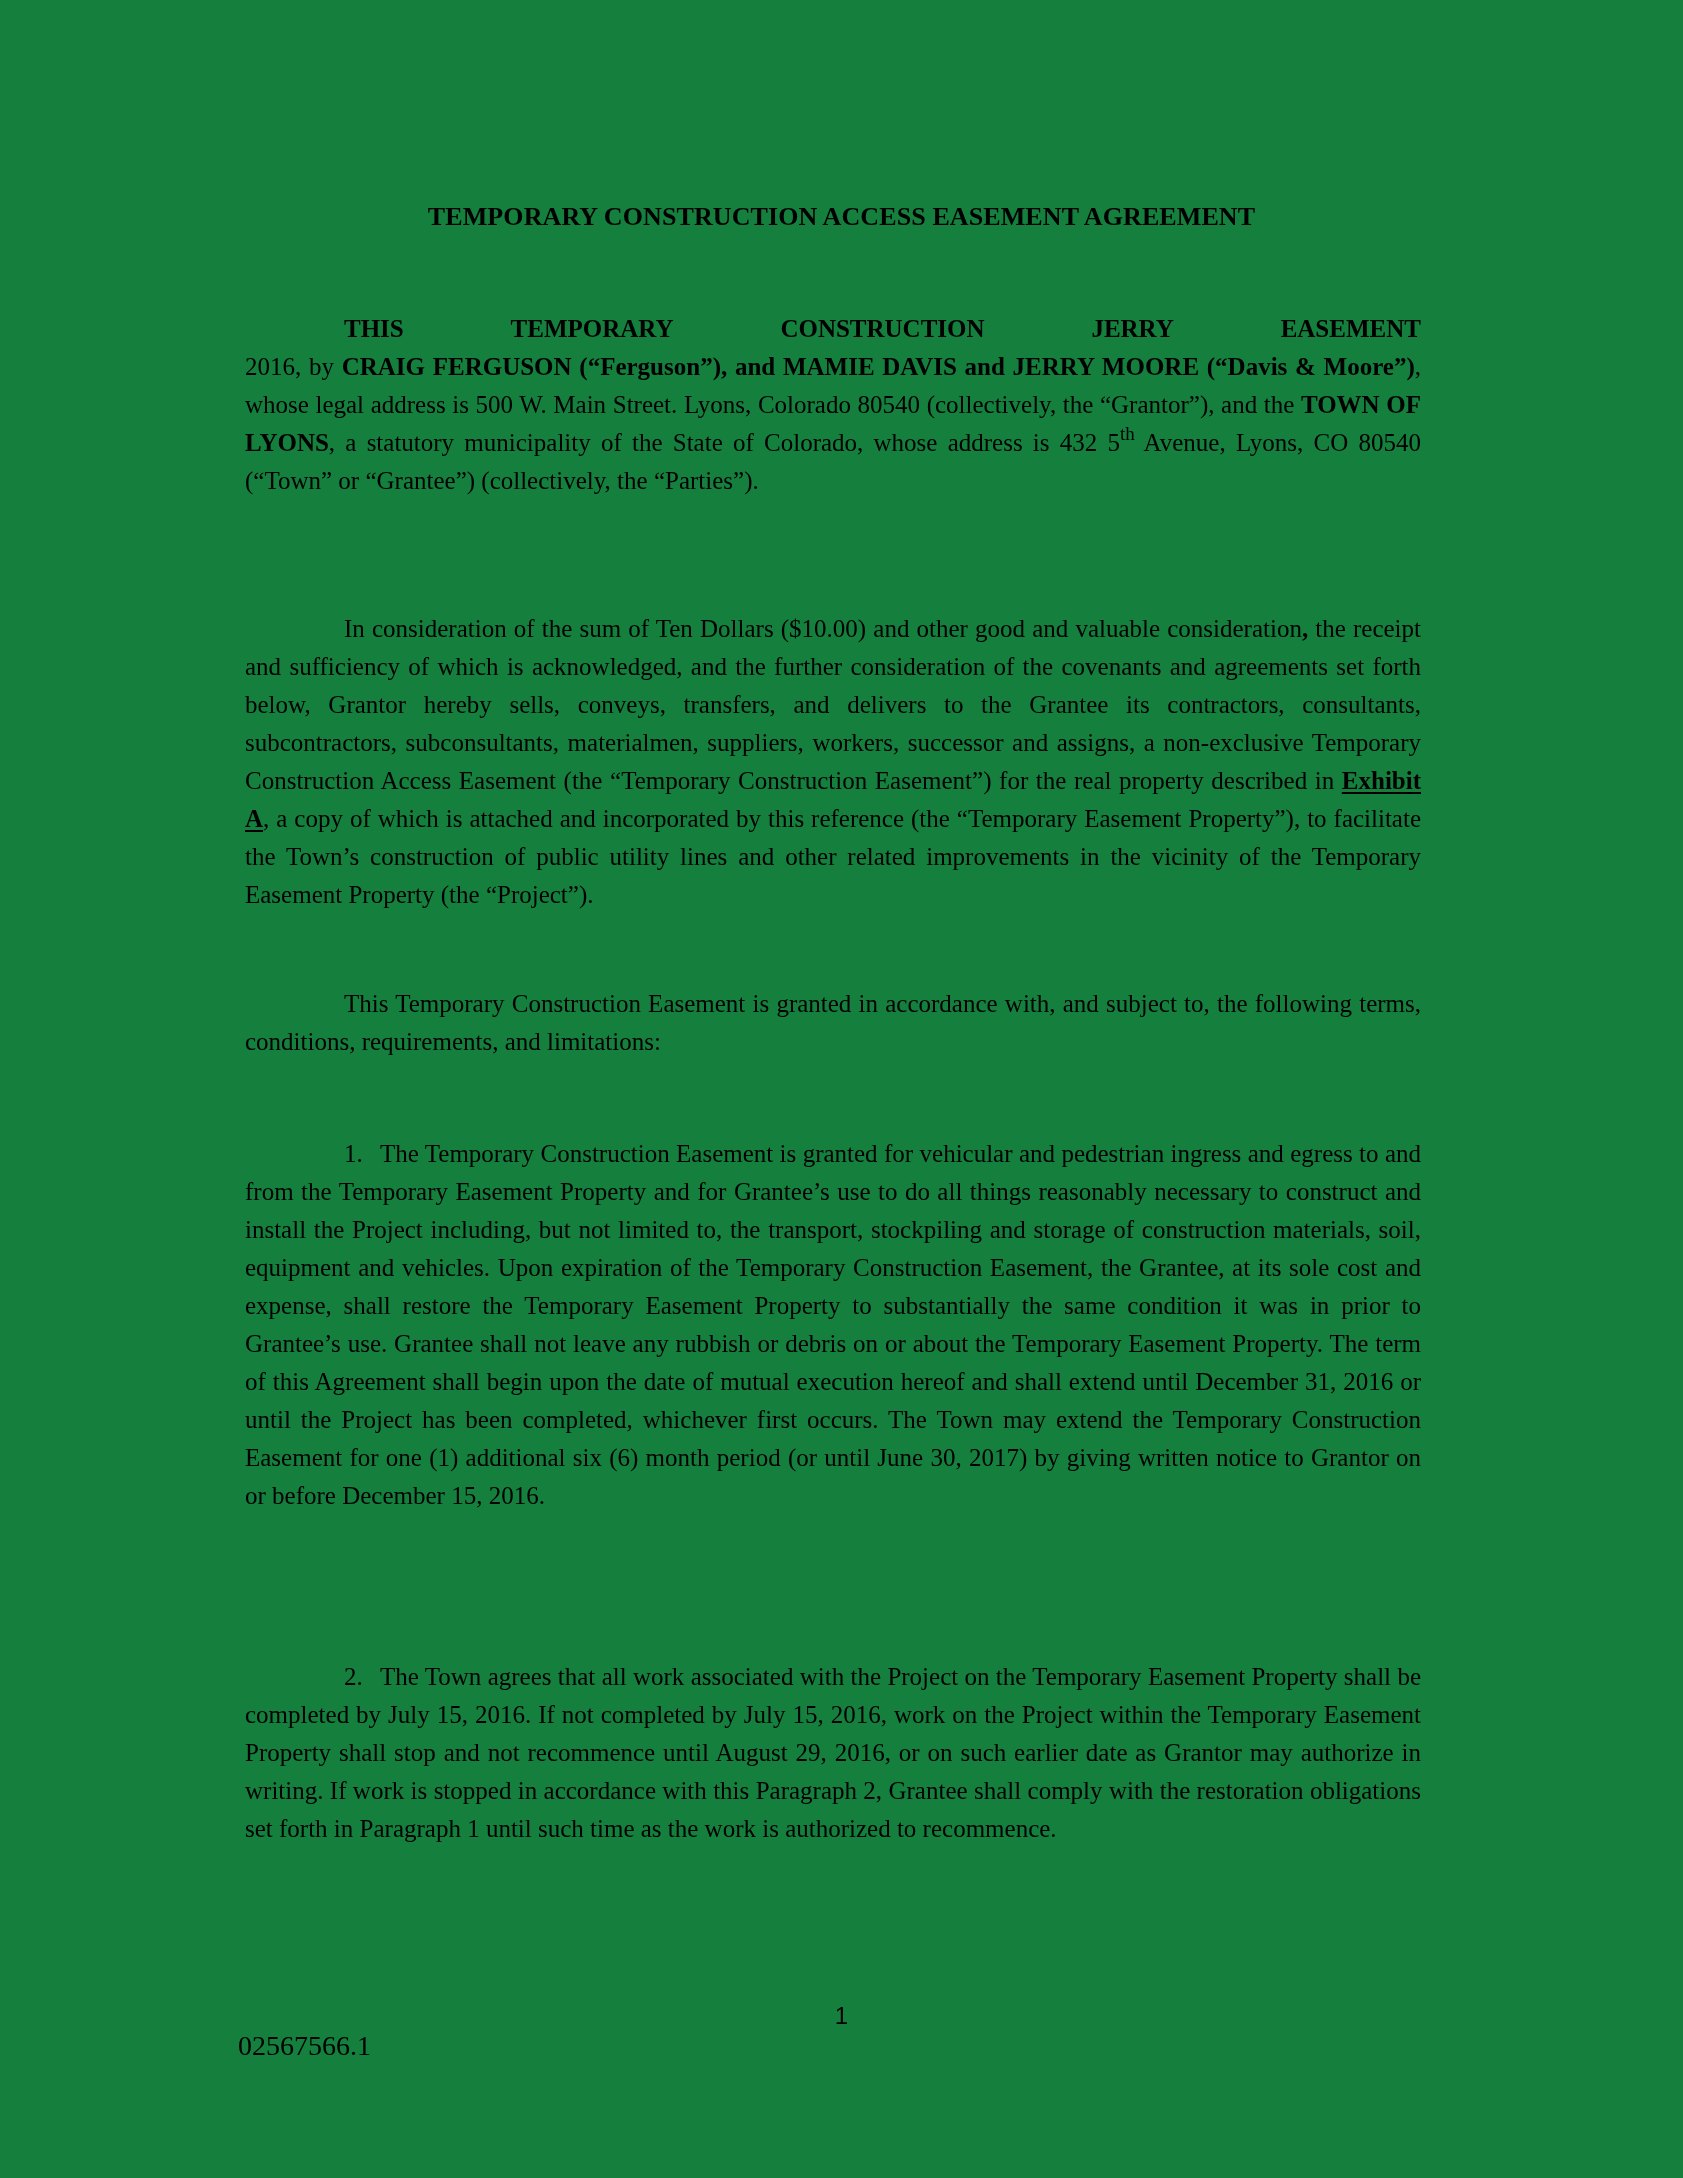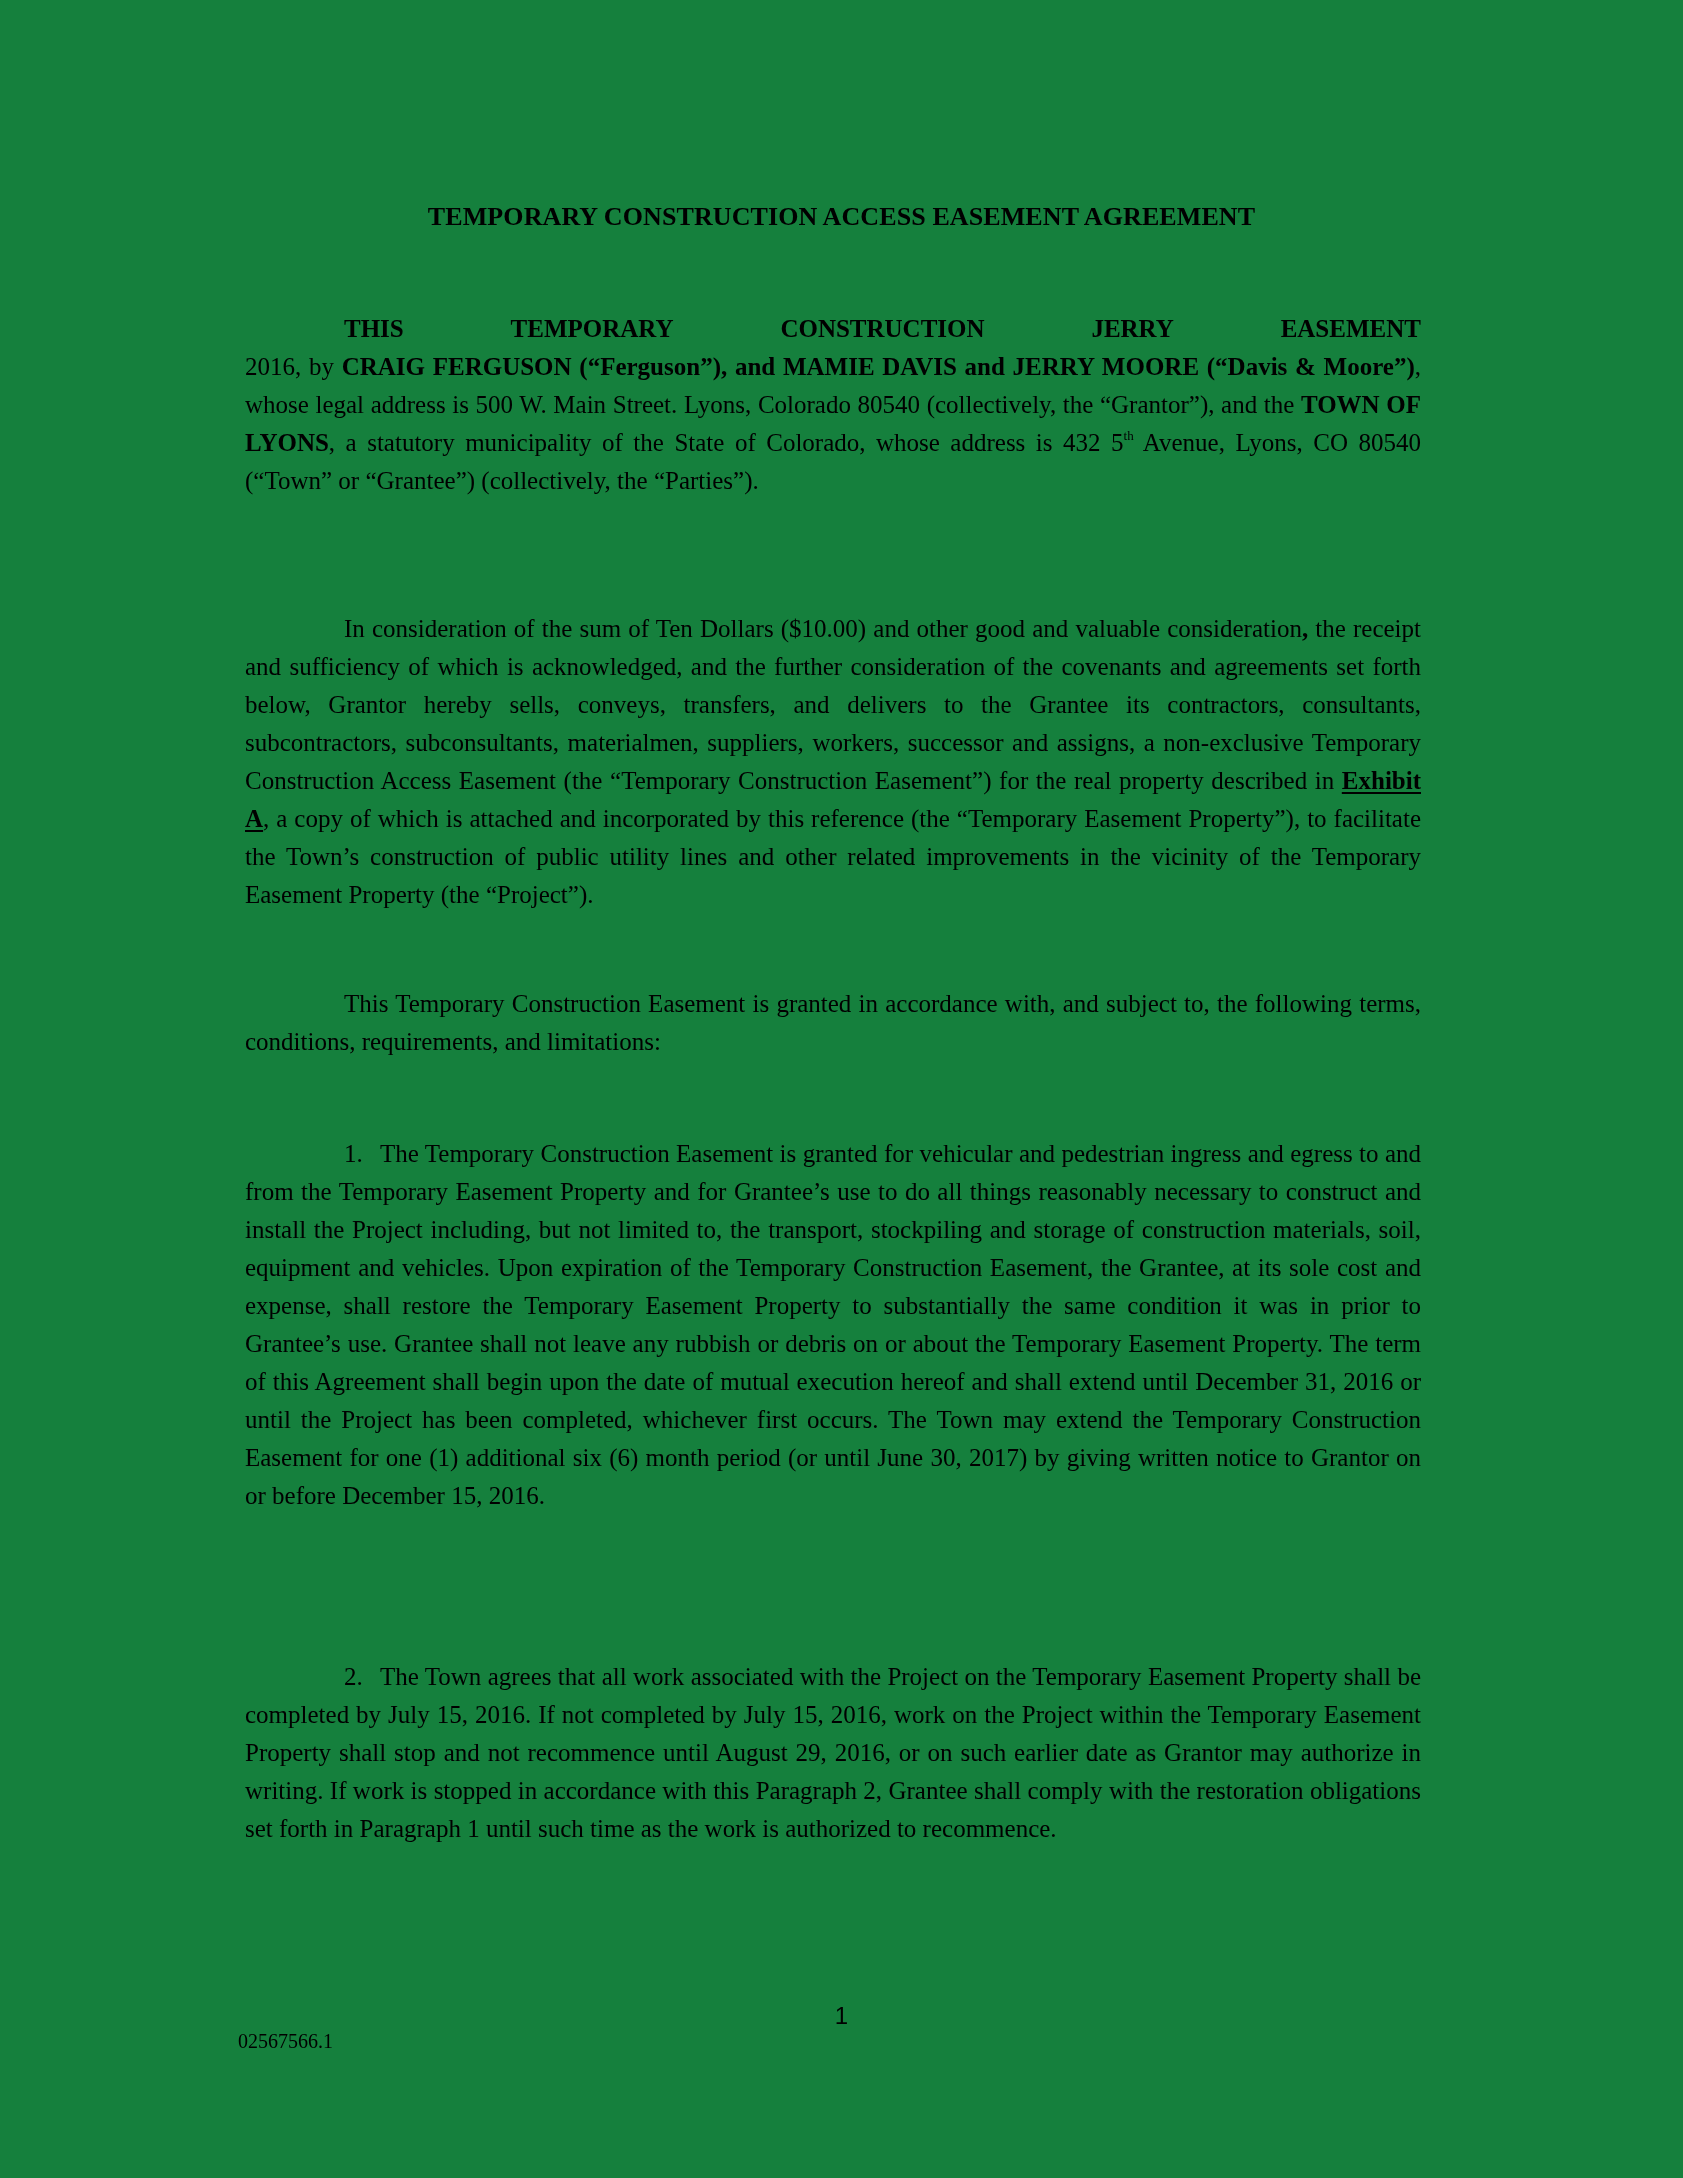--- a/index.html
+++ b/index.html
@@ -15,32 +15,32 @@
     letter-spacing: 0.1px;
   }
   .block {
     position: absolute; left: 245px; width: 1176px;
     font-size: 25px; line-height: 38px; text-align: justify;
     text-align-last: left;
   }
   .block p { margin: 0; text-indent: 99px; }
   .b { font-weight: bold; }
   .u { text-decoration: underline; text-underline-offset: 3px; text-decoration-thickness: 2px; }
-  sup { font-size: 13px; line-height: 0; vertical-align: 11px; margin-top: 16px; }
+  sup { font-size: 19px; line-height: 0; vertical-align: 11px; margin-top: 16px; }
   .blank { display: inline-block; border-bottom: 2px solid #000; height: 22px; vertical-align: baseline; }
   .blank.short { width: 46px; }
   .blank.long { width: 154px; }
   .num { display: inline-block; width: 36px; text-indent: 0; }
   .pagenum {
     position: absolute; left: 0; width: 1683px; top: 2002px; text-align: center;
     font-family: "Liberation Sans", "DejaVu Sans", sans-serif; font-size: 24px;
   }
   .docid {
     position: absolute; left: 238px; top: 2030px;
-    font-size: 20px; font-family: "Liberation Serif", serif;
+    font-size: 28px; font-family: "Liberation Serif", serif;
   }
 </style>
 </head>
 <body>
 
 <div class="page">
 
   <div class="title">TEMPORARY CONSTRUCTION ACCESS EASEMENT AGREEMENT</div>
 
   <div class="block" style="top:310px;">

